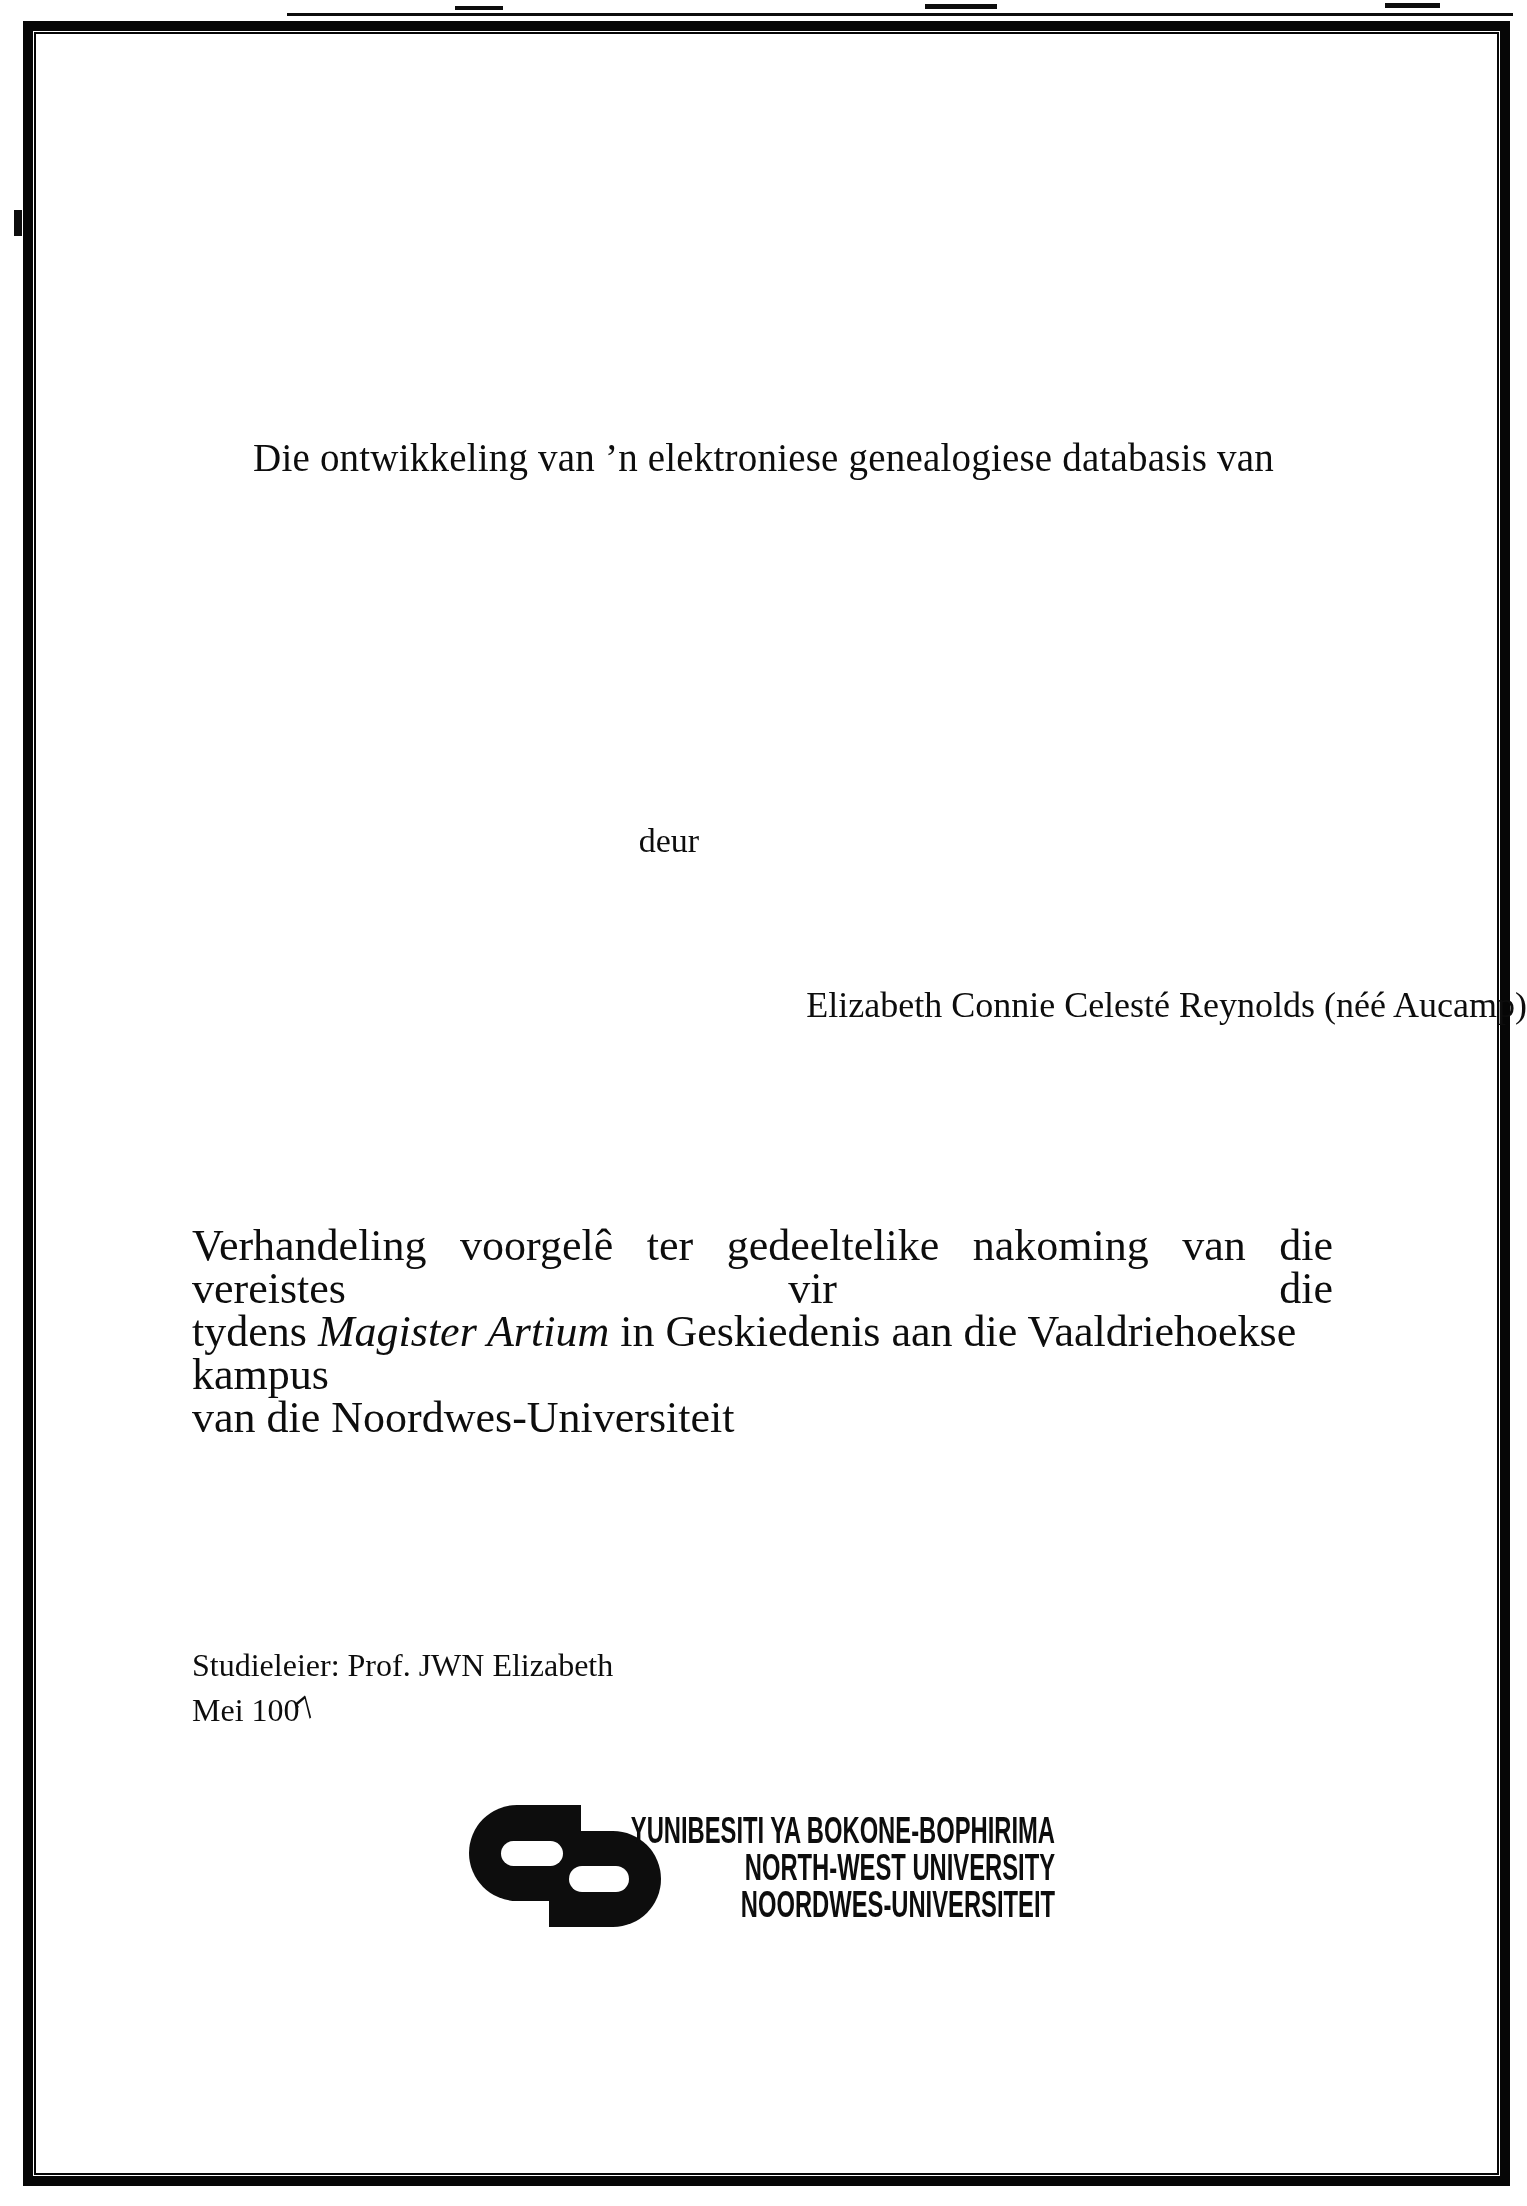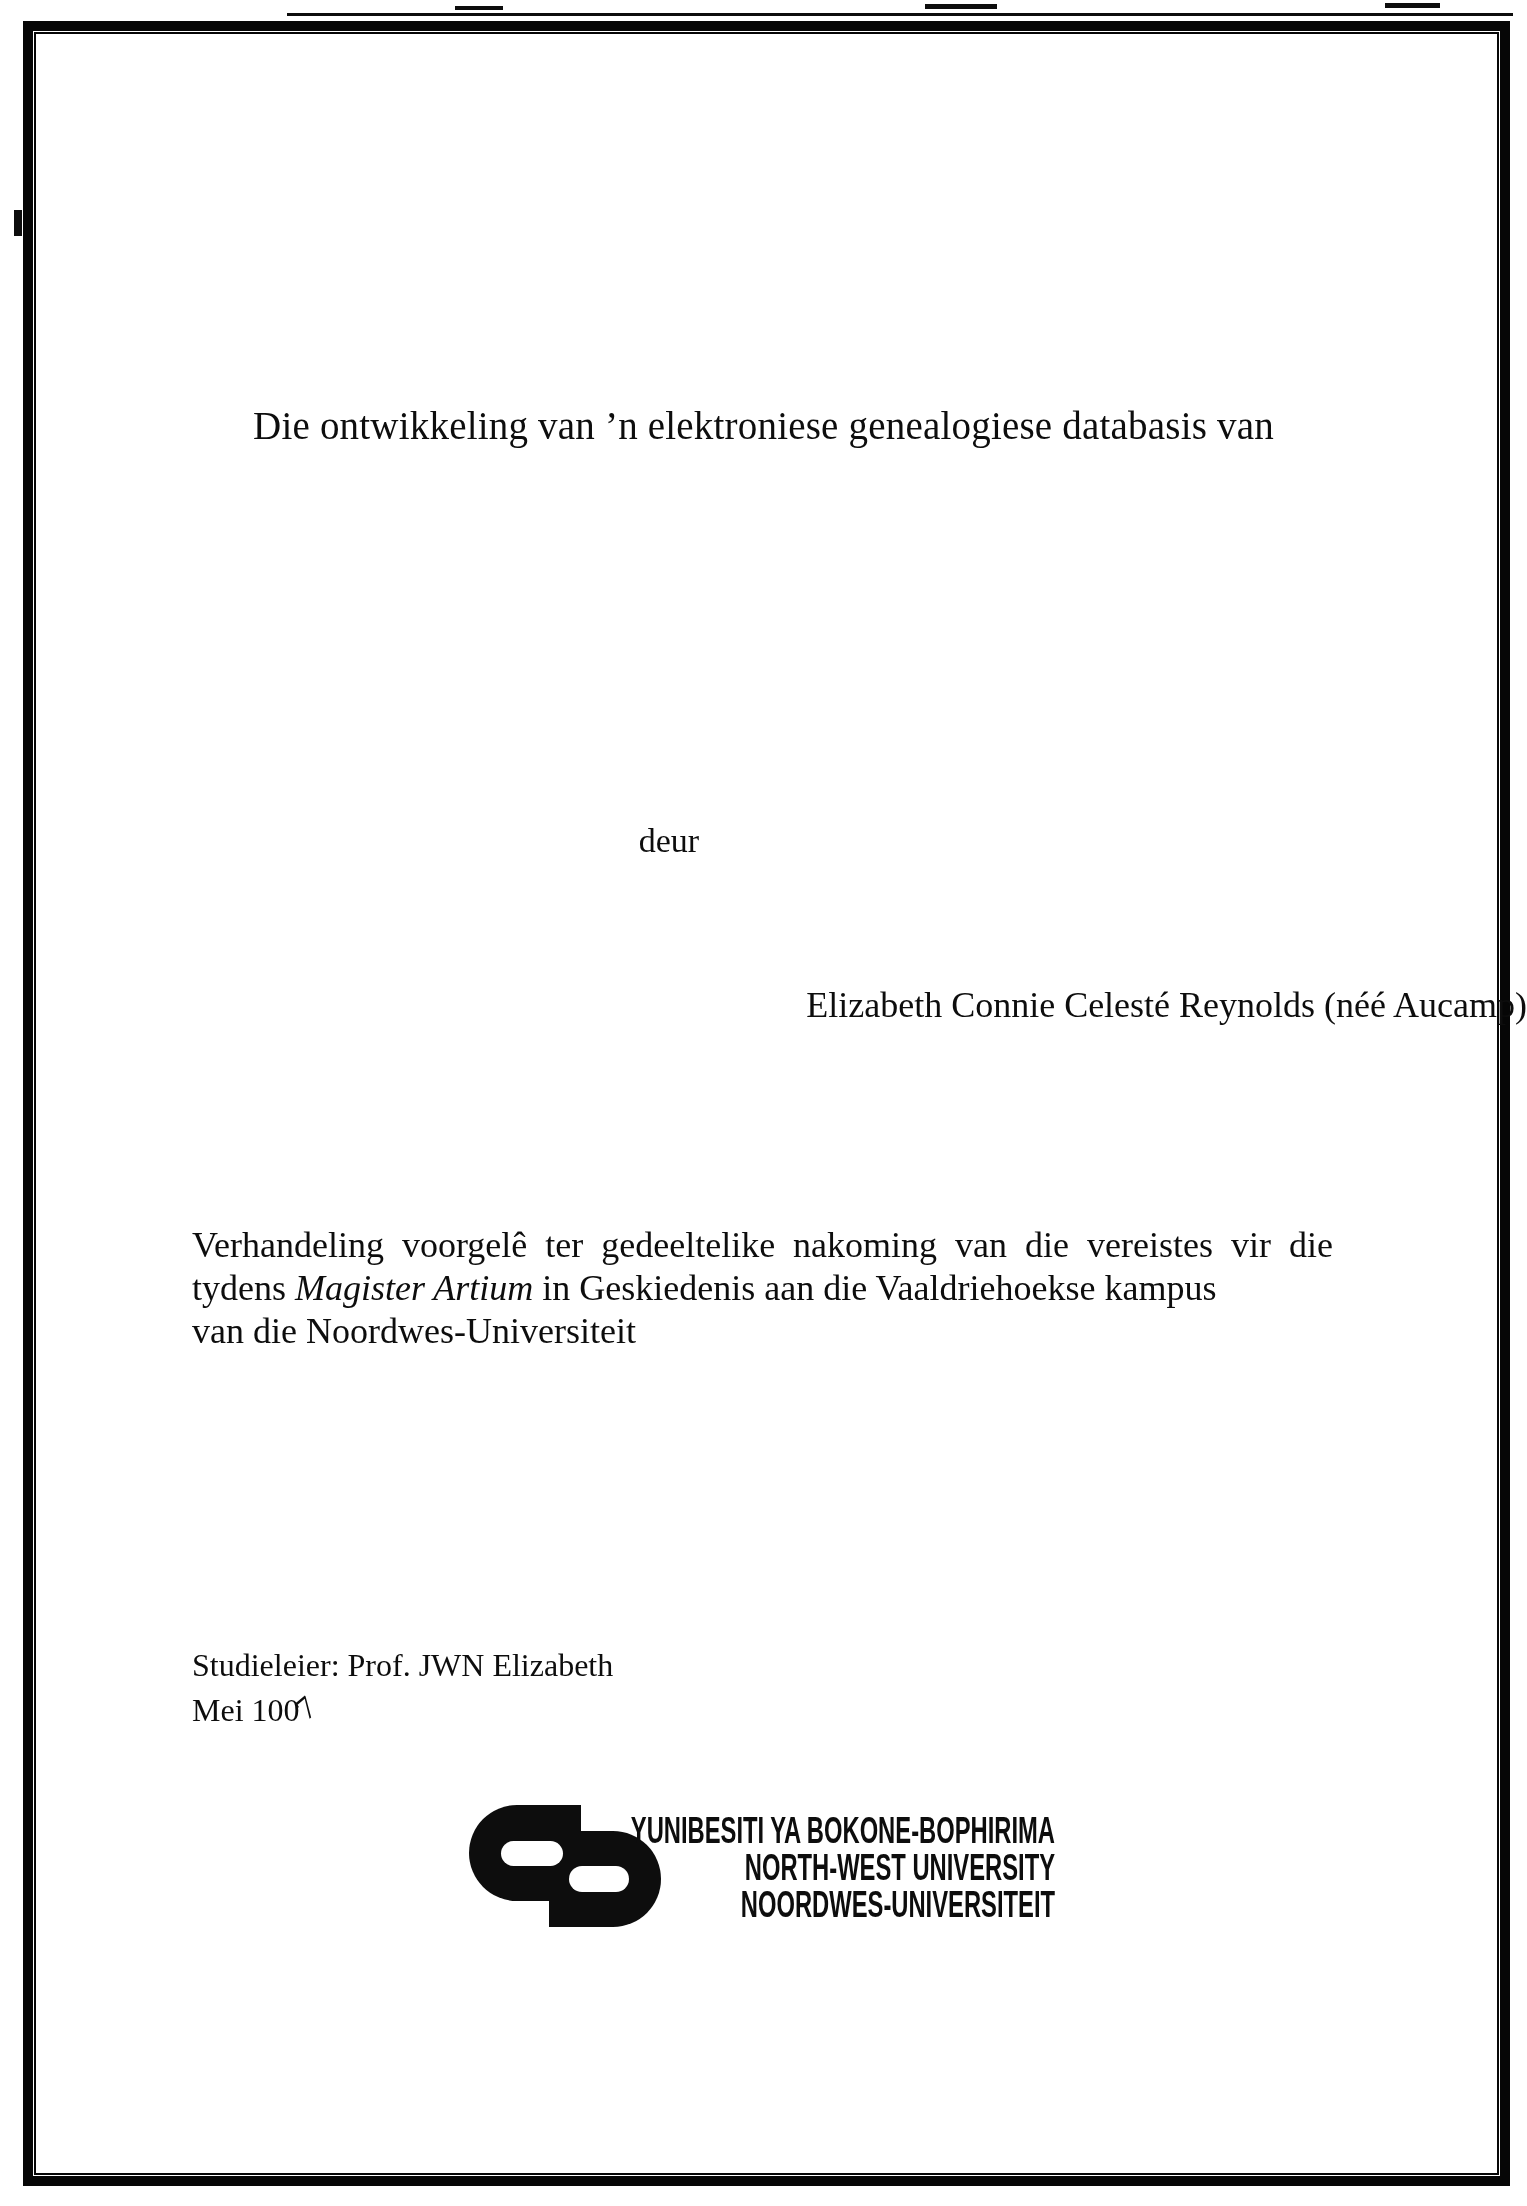--- a/index.html
+++ b/index.html
@@ -11,26 +11,26 @@
   .artifact-top{position:absolute;top:13px;left:287px;width:1226px;height:3px;background:#0d0d0d;}
   .speck{position:absolute;background:#0d0d0d;}
   .speck-1{top:6px;left:455px;width:48px;height:4px;}
   .speck-2{top:4px;left:925px;width:72px;height:5px;}
   .speck-3{top:3px;left:1385px;width:55px;height:5px;}
   .speck-4{top:210px;left:14px;width:8px;height:26px;}
   
   .frame{position:absolute;left:23px;top:21px;right:17px;bottom:20px;border:10px solid #060606;}
   .frame-inner{position:absolute;left:1px;top:1px;right:1px;bottom:1px;border:2px solid #060606;}
   .title{
-    position:absolute;top:388px;left:120px;width:1287px;text-align:center;
+    position:absolute;top:420px;left:120px;width:1287px;text-align:center;
     font-size:39px;line-height:76px;letter-spacing:0.2px;white-space:nowrap;
   }
   .byline{position:absolute;top:822px;left:0;width:1338px;text-align:center;font-size:34px;}
   .author{position:absolute;top:984px;left:0;width:1527px;text-align:right;font-size:36px;}
-  .statement{position:absolute;top:1224px;left:192px;width:1141px;font-size:36px;line-height:43px;}
+  .statement{position:absolute;top:1224px;left:192px;width:1141px;font-size:44px;line-height:43px;}
   .statement .just{text-align:justify;text-align-last:justify;}
   .it{font-style:italic;}
   .supervisor-block{position:absolute;top:1643px;left:192px;font-size:32px;line-height:45px;}
   
   .digit7{display:inline-block;transform:rotate(-40deg) translate(3px,-2px);transform-origin:50% 60%;}
   .logo-mark{position:absolute;left:467px;top:1803px;}
   .logo-text{
     position:absolute;top:1812px;left:355px;width:700px;text-align:right;
     font-family:"Liberation Sans", sans-serif;font-weight:700;font-size:36px;
     line-height:37px;transform:scaleX(0.66);transform-origin:100% 0;white-space:nowrap;

